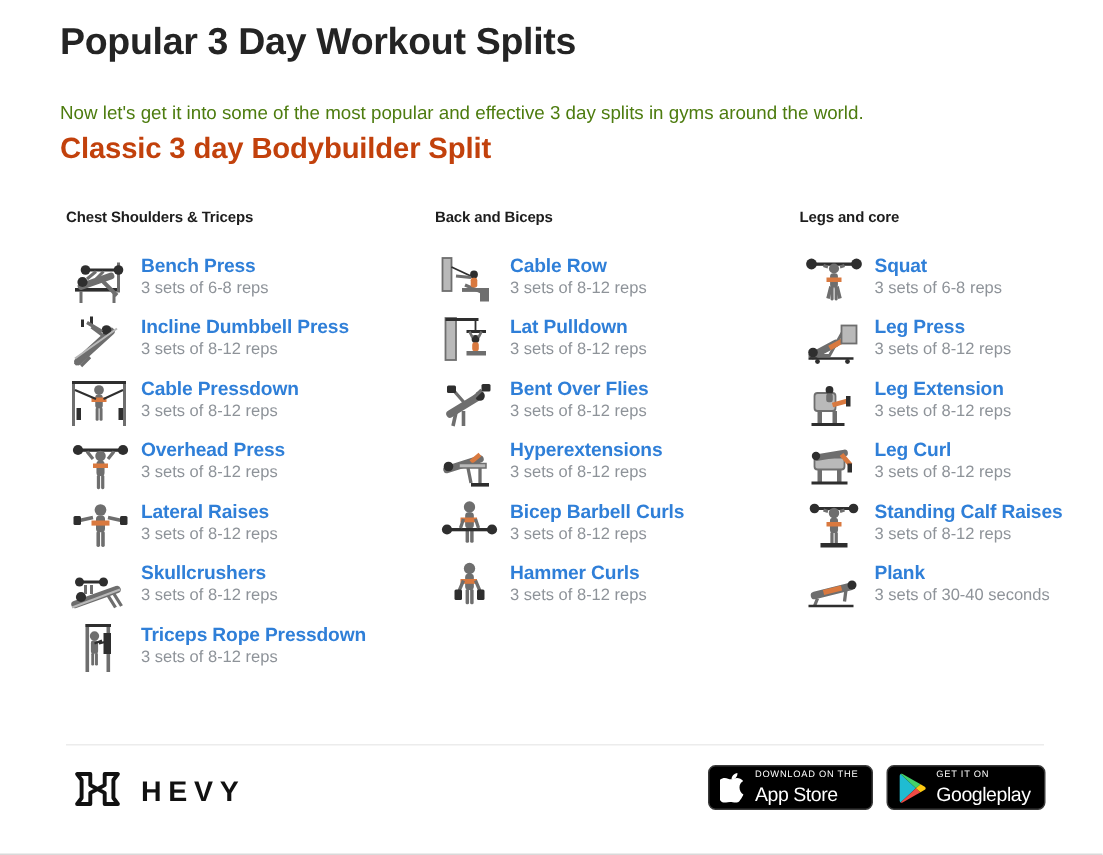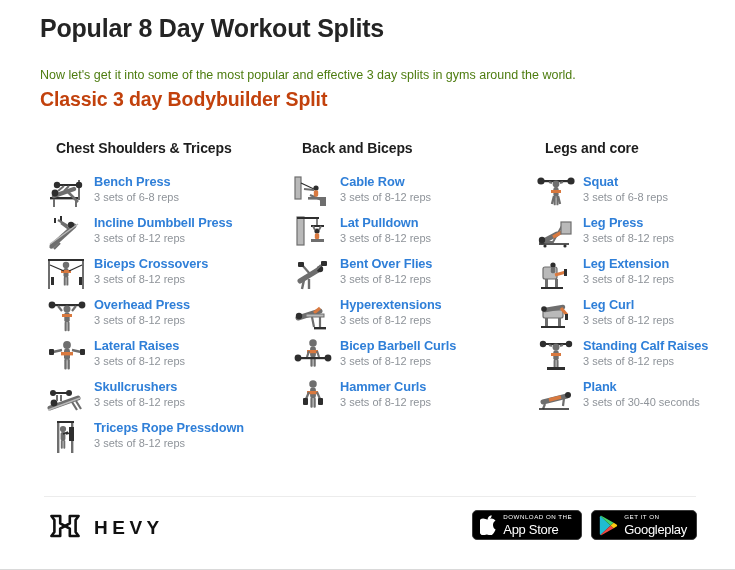--- a/index.html
+++ b/index.html
@@ -62,26 +62,26 @@
   }
   .col {
     position: absolute;
     top: 0;
   }
   .col-0 { left: 44px;  width: 240px; }
   .col-1 { left: 290px; width: 230px; }
   .col-2 { left: 533px; width: 200px; }
 
   .col-head {
-    font-size: 14px;
+    font-size: 10px;
     font-weight: bold;
     color: #1d1d1d;
     letter-spacing: -0.1px;
     white-space: nowrap;
-    margin: 0 0 14px 12px;
+    margin: 0 0 14px 0;
   }
 
   .ex {
     position: relative;
     height: 41px;
     display: flex;
     align-items: center;
   }
   .ex-icon {
     width: 46px;
@@ -186,21 +186,21 @@
     color: #ffffff;
   }
   .badge-big.play { font-size: 13px; }
   .badge-big.play .thin { font-weight: normal; }
 </style>
 </head>
 <body>
 
 <div class="page">
 
-  <div class="title">Popular 8 Day Workout Splits</div>
+  <div class="title">Popular 3 Day Workout Splits</div>
   <div class="intro">Now let's get it into some of the most popular and effective 3 day splits in gyms around the world.</div>
   <div class="subtitle">Classic 3 day Bodybuilder Split</div>
 
   <div class="columns">
     <div class="col col-0">
       <div class="col-head">Chest Shoulders &amp; Triceps</div>
       <div class="ex-list">
           <div class="ex">
             <div class="ex-icon">
               <svg width="46" height="40" viewBox="0 0 46 40" aria-hidden="true">
@@ -251,21 +251,21 @@
   <rect x="-1.8" y="9.4" width="1.6" height="7" rx="0.7"></rect>
                   <rect x="0.3" y="9.4" width="1.6" height="7" rx="0.7"></rect>
                 </g>
                 <rect x="17" y="17" width="10" height="3" fill="#d9793f"></rect>
     <path d="M6 12 L20 18 M38 12 L25 18" stroke="#2e2e2e" stroke-width="1.3" fill="none"></path>
     <rect x="7" y="24" width="3" height="8" fill="#2e2e2e"></rect>
                 <rect x="35" y="24" width="3" height="8" fill="#2e2e2e"></rect>
               </svg>
             </div>
             <div class="ex-text">
-              <span class="ex-name">Biceps Crossovers</span>
+              <span class="ex-name">Cable Pressdown</span>
               <span class="ex-sets">3 sets of 8-12 reps</span>
             </div>
           </div>
           <div class="ex">
             <div class="ex-icon">
               <svg width="46" height="40" viewBox="0 0 46 40" aria-hidden="true">
                 <rect x="6" y="10" width="34" height="2.2" fill="#2e2e2e"></rect>
                 <circle cx="8" cy="11" r="3.4" fill="#2e2e2e"></circle>
                 <circle cx="38" cy="11" r="3.4" fill="#2e2e2e"></circle>
     <g transform="translate(23,15) scale(1.35)" fill="#6e6e6e">

